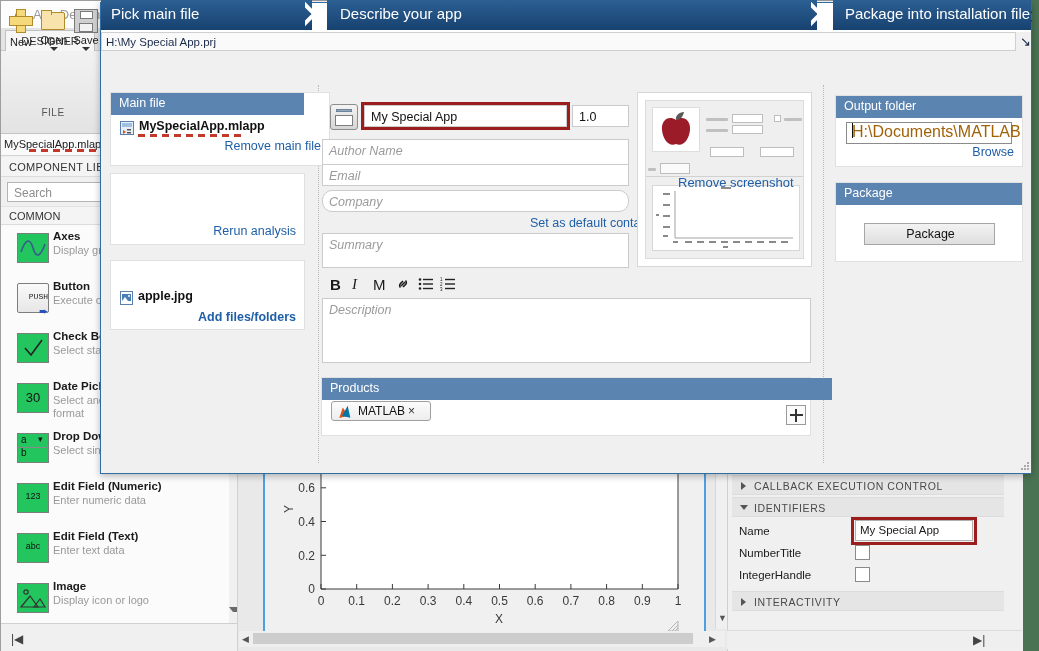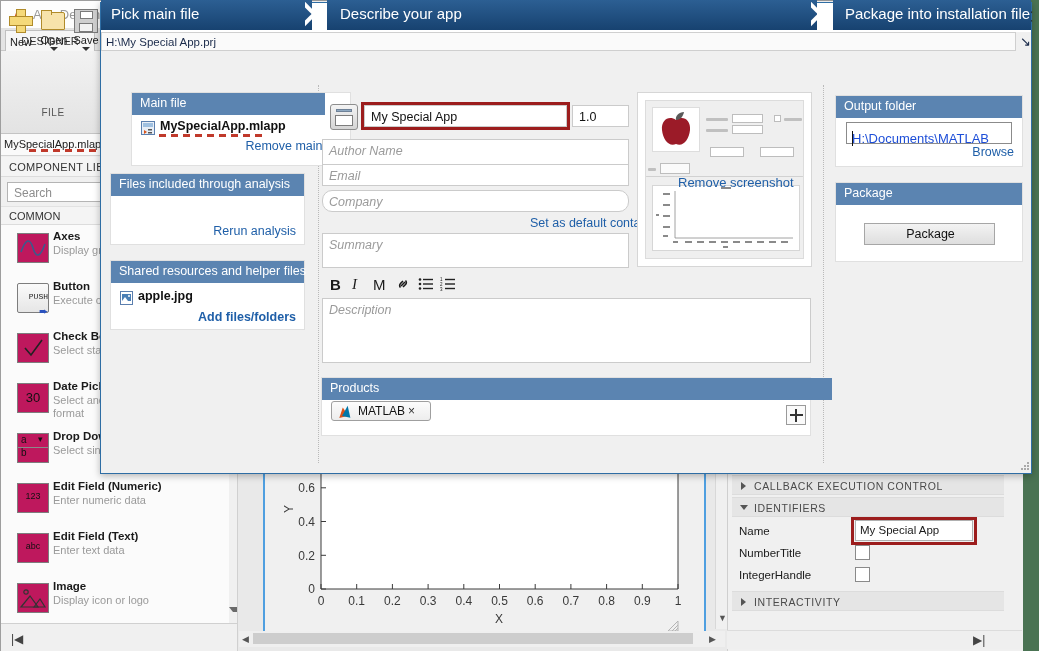--- a/index.html
+++ b/index.html
@@ -54,21 +54,21 @@
 
   
   #ad-complib-hdr{left:0;top:156px;width:236px;height:20px;background:#f4f4f4;border-bottom:1px solid #dcdcdc;box-sizing:border-box;}
   #ad-complib-hdr span{position:absolute;left:8px;top:4px;font-size:11px;color:#333;letter-spacing:.3px;}
   #ad-search{left:6px;top:181px;width:224px;height:20px;background:#fff;border:1px solid #b4b4b4;box-sizing:border-box;}
   #ad-search span{position:absolute;left:6px;top:3px;font-size:12px;color:#8d8d8d;}
   #ad-common{left:0;top:205px;width:236px;height:19px;background:#f4f4f4;border-top:1px solid #e2e2e2;border-bottom:1px solid #dcdcdc;box-sizing:border-box;}
   #ad-common span{position:absolute;left:8px;top:3px;font-size:11px;color:#333;}
   #ad-complist{left:0;top:224px;width:236px;height:398px;background:#fbfbfb;overflow:hidden;}
   .comp-row{position:absolute;left:0;width:236px;height:50px;}
-  .comp-ico{position:absolute;left:16px;top:8px;width:32px;height:30px;background:#be185d;border:1px solid #7d7d7d;box-sizing:border-box;}
+  .comp-ico{position:absolute;left:16px;top:8px;width:32px;height:30px;background:#22c55e;border:1px solid #7d7d7d;box-sizing:border-box;}
   .comp-name{position:absolute;left:52px;top:5px;font-size:11.5px;font-weight:bold;color:#1a1a1a;white-space:nowrap;}
   .comp-desc{position:absolute;left:52px;top:19px;font-size:11px;color:#9a9a9a;white-space:nowrap;line-height:13px;}
   #ad-lib-scroll{left:228px;top:224px;width:8px;height:398px;background:#f0f0f0;}
   #ad-lib-scroll-dn{position:absolute;left:0;top:382px;width:8px;height:0;border-left:4px solid transparent;border-right:4px solid transparent;border-top:5px solid #6a6a6a;}
   #ad-leftbottom{left:0;top:622px;width:236px;height:28px;background:#f0f0f0;border-top:1px solid #d0d0d0;box-sizing:border-box;}
   #ad-leftbottom .arrw{position:absolute;left:10px;top:8px;font-size:12px;color:#444;}
 
   
   #ad-canvas{left:236px;top:156px;width:490px;height:494px;background:#e9e9e9;border-left:1px solid #d0d0d0;box-sizing:border-box;}
   #ad-figure{left:262px;top:468px;width:443px;height:172px;background:#f0f0f0;border:2px solid #4f9fe0;box-sizing:border-box;}
@@ -138,21 +138,21 @@
   #shotcard{left:637px;top:92px;width:175px;height:175px;background:#fff;border:1px solid #d6d6d6;box-sizing:border-box;}
   #shot-inner{position:absolute;left:7px;top:7px;width:159px;height:159px;background:#efefef;border:1px solid #dcdcdc;box-sizing:border-box;}
   #shot-apple{position:absolute;left:6px;top:6px;width:48px;height:45px;background:#fff;border:1px solid #ddd;box-sizing:border-box;}
   .blurline{position:absolute;background:#9a9a9a;opacity:.55;height:3px;border-radius:1px;filter:blur(.4px);}
   .blurbox{position:absolute;background:#fff;border:1px solid #bdbdbd;box-sizing:border-box;}
   #shot-chart{position:absolute;left:6px;top:84px;width:148px;height:66px;background:#fff;border:1px solid #d6d6d6;box-sizing:border-box;}
   #remove-shot{left:678px;top:175px;font-size:13px;color:#1f5fa8;}
 
   
   #outfolder-inp{left:846px;top:122px;width:166px;height:22px;background:#fff;border:1px solid #8b8b8b;box-sizing:border-box;}
-  #outfolder-inp span{position:absolute;left:5px;top:8px;font-size:13px;color:#1d4ed8;white-space:nowrap;}
+  #outfolder-inp span{position:absolute;left:5px;top:0;font-size:16px;color:#a16207;white-space:nowrap;}
   #caret{position:absolute;left:147px;top:3px;width:1px;height:15px;background:#111;}
   #pkg-btn{left:864px;top:223px;width:131px;height:22px;background:linear-gradient(#f3f3f3,#dedede);border:1px solid #a6a6a6;box-sizing:border-box;}
   #pkg-btn span{position:absolute;width:131px;top:3px;text-align:center;font-size:12.5px;color:#111;}
 
   
   #prod-card{left:321px;top:377px;width:490px;height:59px;background:#fff;border:1px solid #e0e0e0;box-sizing:border-box;}
   #prod-chip{left:331px;top:401px;width:100px;height:20px;background:linear-gradient(#fcfcfc,#ededed);border:1px solid #9f9f9f;border-radius:3px;box-sizing:border-box;}
   #prod-chip .nm{position:absolute;left:26px;top:2px;font-size:12px;color:#111;}
   #prod-chip .x{position:absolute;left:76px;top:2px;font-size:12px;color:#333;}
   #prod-add{left:786px;top:405px;width:20px;height:20px;background:#fafafa;border:1px solid #9a9a9a;box-sizing:border-box;}
@@ -420,49 +420,43 @@
 </div>
 <div class="abs chev" style="left:811px;"></div>
 <div class="abs step" style="left:833px;width:198px;">
   <span class="t" style="left:12px;">Package into installation file</span>
 </div>
 
 <div class="abs dotted-v" style="left:318px;top:85px;height:378px;"></div>
 <div class="abs dotted-v" style="left:823px;top:85px;height:378px;"></div>
 
 
-<div class="abs card" style="left:110px;top:92px;width:220px;height:74px;margin-left:21px;">
+<div class="abs card" style="left:110px;top:92px;width:220px;height:74px;">
   <div class="card-hdr" style="width:193px;">
     <span>Main file</span>
   </div>
   <span class="abs" style="left:9px;top:28px;width:14px;height:14px;">
     <svg width="14" height="14" viewBox="0 0 14 14">
         <rect x="0.5" y="0.5" width="13" height="13" fill="#e8eef6" stroke="#5b7fae"></rect>
         <rect x="2" y="2" width="10" height="4" fill="#9fc0e0"></rect>
         <path d="M3 9 l3 2 -3 2z" fill="#d95319"></path>
         <rect x="7" y="8" width="4" height="1.5" fill="#555"></rect>
         <rect x="7" y="11" width="4" height="1.5" fill="#555"></rect>
       </svg>
   </span>
   <span class="abs filetxt" style="left:28px;top:26px;">MySpecialApp.mlapp</span>
   <span class="abs squiggle" style="left:27px;top:41px;width:103px;"></span>
   <span class="abs link" style="right:8px;top:46px;">Remove main file</span>
 </div>
 
 <div class="abs card" style="left:110px;top:173px;width:195px;height:72px;">
-  <div class="card-hdr" style="width:193px;">
-    <span>Files included through analysis</span>
-  </div>
   <span class="abs link" style="right:8px;top:50px;">Rerun analysis</span>
 </div>
 
 <div class="abs card" style="left:110px;top:260px;width:195px;height:70px;">
-  <div class="card-hdr" style="width:193px;">
-    <span>Shared resources and helper files</span>
-  </div>
   <span class="abs" style="left:9px;top:30px;width:13px;height:14px;">
     <svg width="13" height="14" viewBox="0 0 13 14">
         <rect x="0.5" y="0.5" width="12" height="13" fill="#ffffff" stroke="#5b7fae"></rect>
         <rect x="2" y="3" width="9" height="7" fill="#4a7fb5"></rect>
         <path d="M2 10 L5 6 L8 10 Z" fill="#ffffff"></path>
         <circle cx="9" cy="5" r="1" fill="#ffffff"></circle>
       </svg>
   </span>
   <span class="abs filetxt" style="left:27px;top:28px;">apple.jpg</span>
   <span class="abs link" style="right:8px;top:49px;font-weight:bold;">Add files/folders</span>

